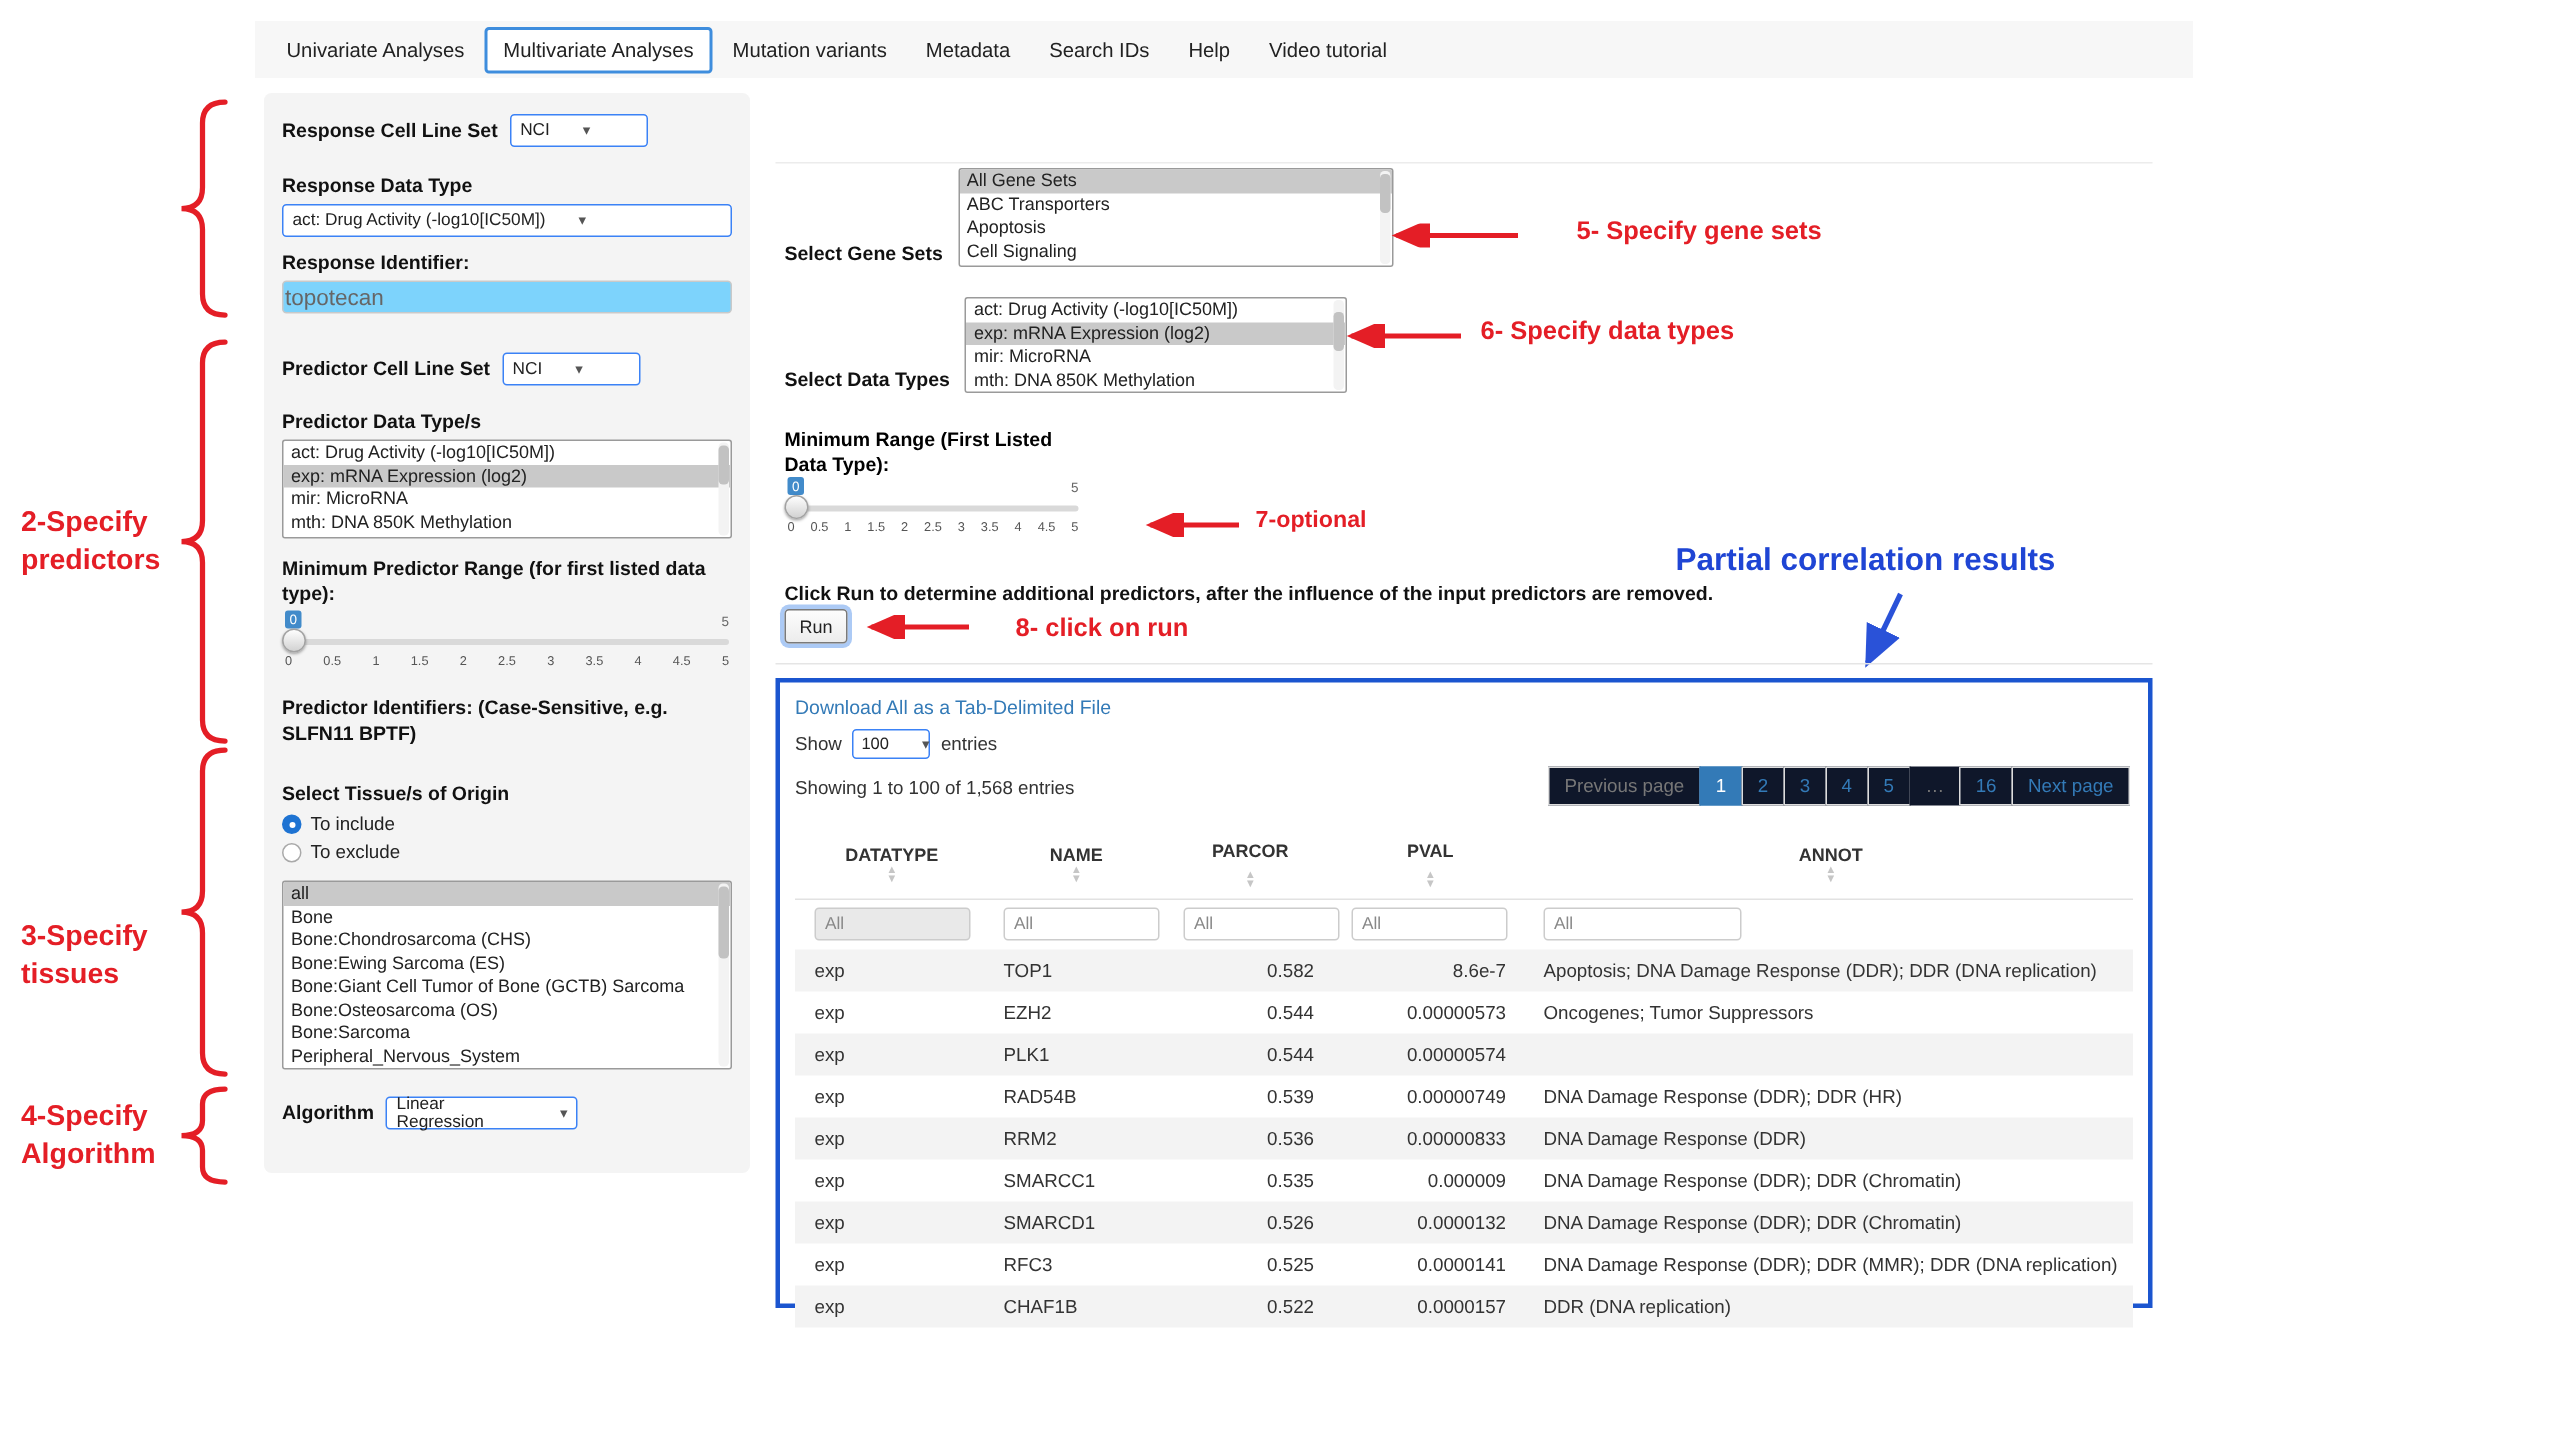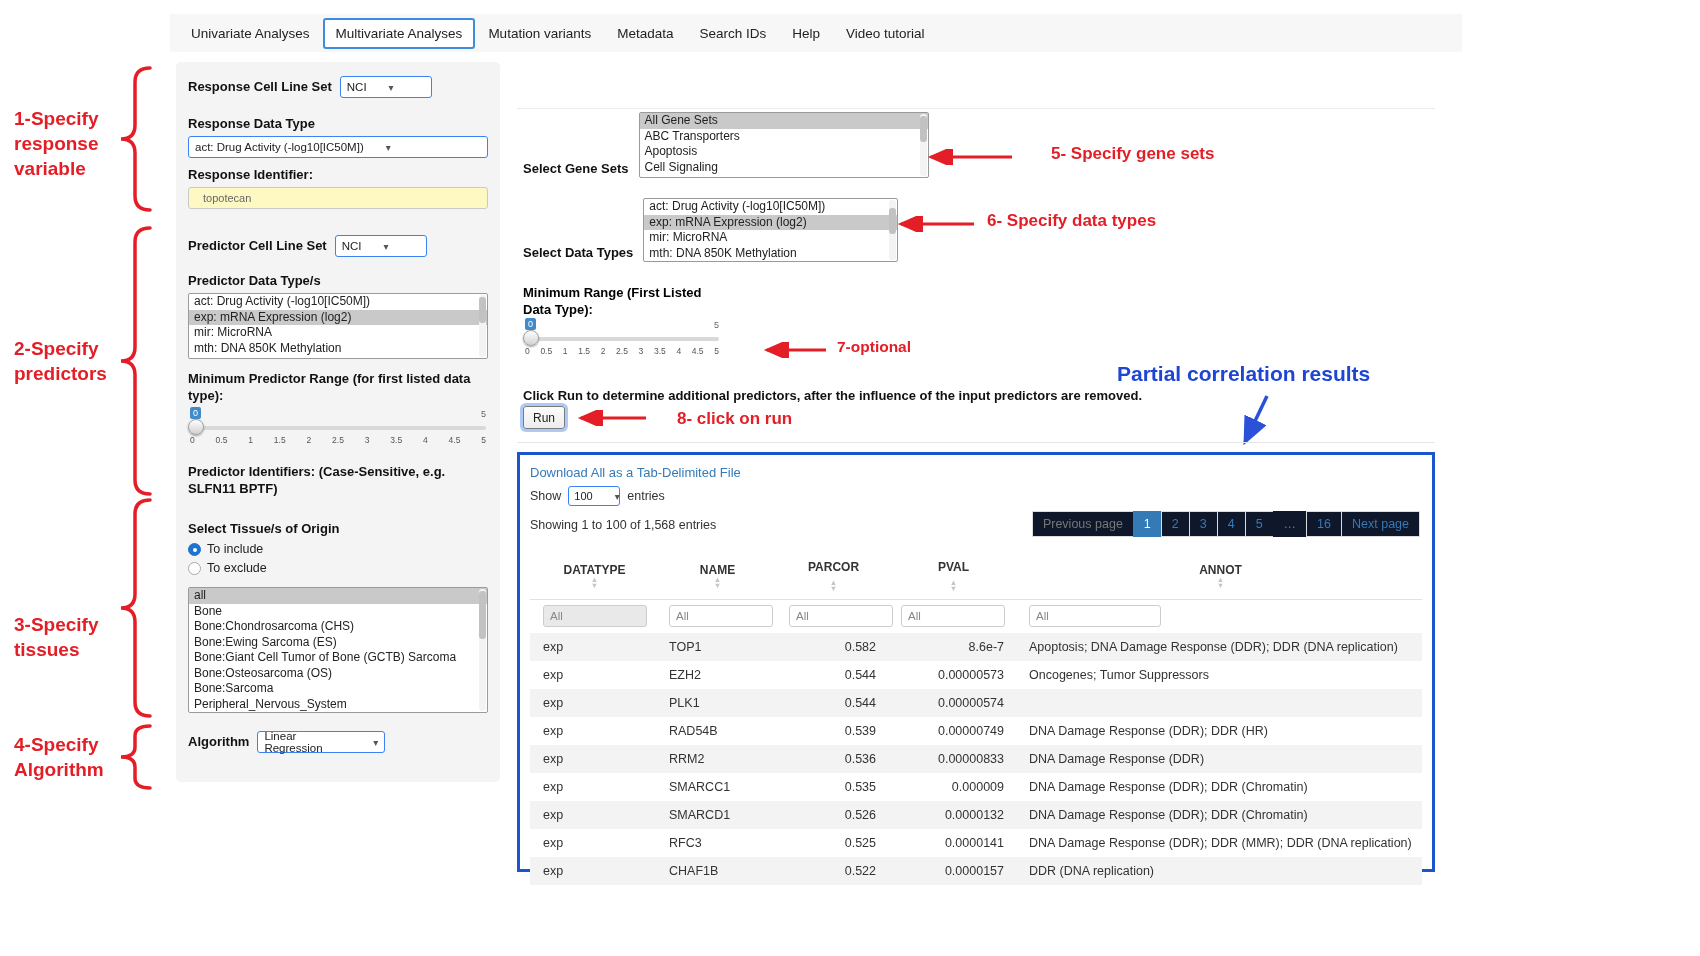--- a/index.html
+++ b/index.html
@@ -21,22 +21,22 @@
 
   
   .form-panel { position:absolute; left:176px; top:62px; width:324px; height:720px; background:#f4f4f4;
                 border-radius:5px; padding:14px 12px; overflow:hidden; }
   .flabel { font-weight:bold; font-size:13px; color:#111; line-height:16px; }
   .form-row { display:flex; align-items:center; gap:8px; }
   .select { display:flex; align-items:center; justify-content:flex-start; gap:22px; background:#fff;
             border:1px solid #3b82f6; border-radius:3px; height:22px; padding:0 6px; font-size:11.5px; color:#222; cursor:pointer; }
   .select .caret { font-size:10px; color:#555; }
   .w90 { width:92px; } .w125 { width:128px; } .full { width:100%; }
-  .tinput { width:100%; height:22px; border:1px solid #c9c9c9; border-radius:3px; background:#fef9c3;
-            padding:0 14px; font-size:11px; color:#666; font-family:inherit; }
+  .tinput { width:100%; height:22px; border:1px solid #c9c9c9; border-radius:3px; background:#7dd3fc;
+            padding:0 1px; font-size:15px; color:#666; font-family:inherit; }
 
   .listbox { position:relative; background:#fff; border:1px solid #9a9a9a; border-radius:2px; overflow:hidden; }
   .lb-option { font-size:12px; color:#222; line-height:15.5px; padding:0 5px; white-space:nowrap; cursor:pointer; }
   .lb-option.selected { background:#c9c9c9; }
   .lb-scroll { position:absolute; right:1px; top:1px; bottom:1px; width:7px; background:#f3f3f3; border-radius:3px; }
   .lb-thumb { position:absolute; right:0; width:7px; height:26px; background:#c2c2c2; border-radius:3px; }
 
   .radio-row { display:flex; align-items:center; gap:6px; margin-top:5px; cursor:pointer; }
   .radio { position:relative; width:13px; height:13px; border:1px solid #a9a9a9; border-radius:50%; background:#fff; }
   .radio.checked { background:#1e73d2; border-color:#1e73d2; }
@@ -112,21 +112,20 @@
   <nav class="topnav">
     <div class="nav-item">Univariate Analyses</div>
     <div class="nav-item nav-active">Multivariate Analyses</div>
     <div class="nav-item">Mutation variants</div>
     <div class="nav-item">Metadata</div>
     <div class="nav-item">Search IDs</div>
     <div class="nav-item">Help</div>
     <div class="nav-item">Video tutorial</div>
   </nav>
 
-  <div class="ann-text" style="left:14px; top:106px;">1-Specify response variable</div>
   <svg class="brace" style="left:118px; top:66px;" width="36" height="146">
     <path d="M32 2 Q17 2 17 16 L17 59 Q17 73 3 73 Q17 73 17 87 L17 130 Q17 144 32 144" fill="none" stroke="#e41e26" stroke-width="3.5" stroke-linecap="round"></path>
   </svg>
 
   <div class="ann-text" style="left:14px; top:336px;">2-Specify predictors</div>
   <svg class="brace" style="left:118px; top:226px;" width="36" height="270">
     <path d="M32 2 Q17 2 17 16 L17 121 Q17 135 3 135 Q17 135 17 149 L17 254 Q17 268 32 268" fill="none" stroke="#e41e26" stroke-width="3.5" stroke-linecap="round"></path>
   </svg>
 
   <div class="ann-text" style="left:14px; top:612px;">3-Specify tissues</div>

